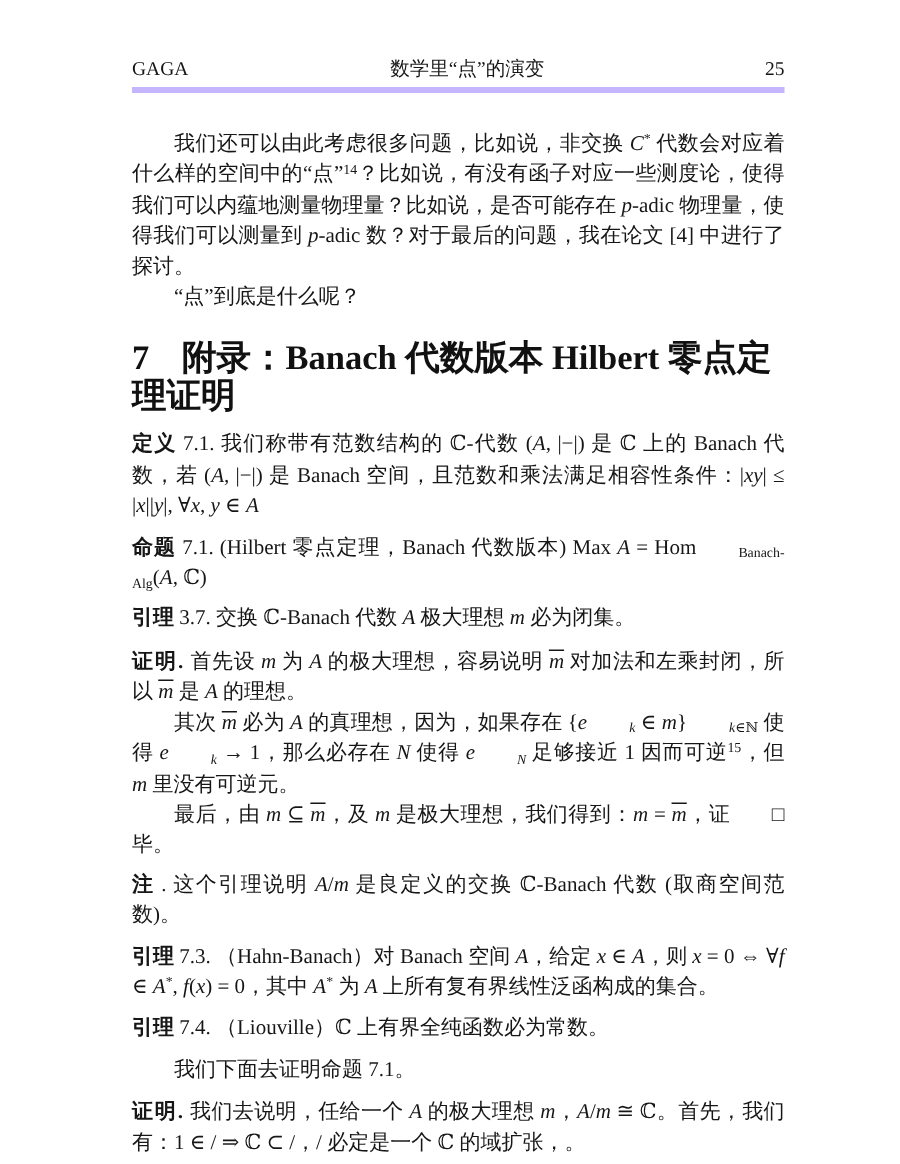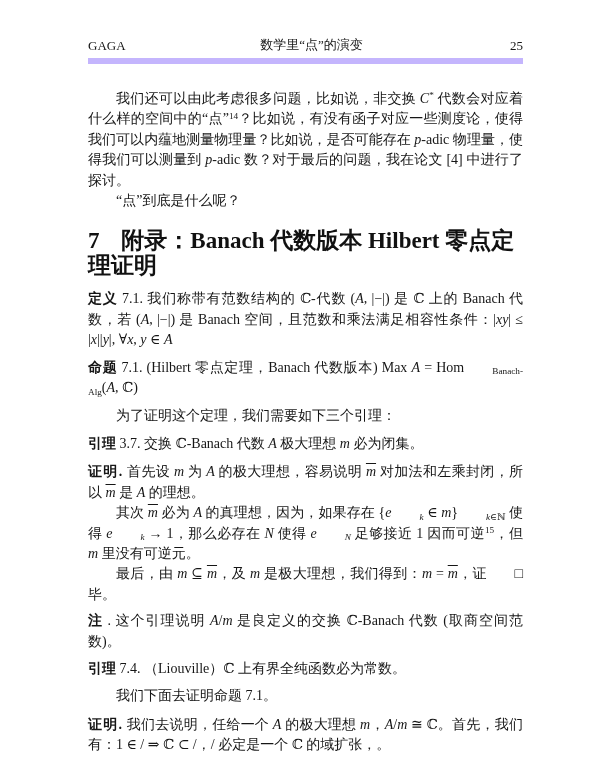--- a/index.html
+++ b/index.html
@@ -5,22 +5,22 @@
   html,body{margin:0;padding:0;background:#ffffff;}
   .page{
     width:600px;height:776px;box-sizing:border-box;
     padding:38px 77px 0 88px;
     background:#ffffff;color:#161616;
     font-family:"Liberation Serif","DejaVu Serif",serif;
     font-size:14px;overflow:hidden;
   }
   .pagehead{
     position:relative;
-    display:flex;justify-content:space-between;align-items:flex-end;
-    font-size:13px;border-bottom:6px solid #c4b5fd;padding-bottom:4px;
+    display:flex;justify-content:space-between;align-items:center;
+    font-size:13px;border-bottom:4px solid #c4b5fd;padding-bottom:4px;
   }
   .pagehead .ctr{
     position:absolute;left:12px;right:0;text-align:center;
   }
   .body{margin:0;line-height:20.4px;text-align:justify;}
   .ind{text-indent:2em;}
   .m-p1{margin-top:25px;}
   .sechead{margin:17px 0 0 0;font-size:23px;font-weight:bold;line-height:25px;color:#111;}
   .secnum{margin-right:0.95em;}
   .m-def{margin-top:11px;}
@@ -49,32 +49,32 @@
   <p class="body ind m-p1">我们还可以由此考虑很多问题，比如说，非交换 <i>C</i><sup>*</sup> 代数会对应着什么样的空间中的“点”<sup>14</sup>？比如说，有没有函子对应一些测度论，使得我们可以内蕴地测量物理量？比如说，是否可能存在 <i>p</i>-adic 物理量，使得我们可以测量到 <i>p</i>-adic 数？对于最后的问题，我在论文 [4] 中进行了探讨。</p>
   <p class="body ind">“点”到底是什么呢？</p>
 
   <h2 class="sechead"><span class="secnum">7</span><span>附录：Banach 代数版本 Hilbert 零点定理证明</span></h2>
 
   <p class="body m-def"><span class="lb">定义</span> <span>7.1.</span> <span>我们称带有范数结构的 ℂ-代数 (<i>A</i>, |−|) 是 ℂ 上的 Banach 代数，若 (<i>A</i>, |−|) 是 Banach 空间，且范数和乘法满足相容性条件：|<i>xy</i>| ≤ |<i>x</i>||<i>y</i>|, ∀<i>x</i>, <i>y</i> ∈ <i>A</i></span></p>
 
 
   <p class="body m7"><span class="lb">命题</span> <span>7.1.</span> <span>(Hilbert 零点定理，Banach 代数版本) Max <i>A</i> = Hom<sub>Banach-Alg</sub>(<i>A</i>, ℂ)</span></p>
 
-  <p class="body ind m8">为了证明这个定理，我们需要如下三个引理：</p>
 
   <p class="body m7"><span class="lb">引理</span> <span>3.7.</span> <span>交换 ℂ-Banach 代数 <i>A</i> 极大理想 <i>m</i> 必为闭集。</span></p>
 
   <div>
     <p class="body m8"><span class="prooflb">证明.</span> <span>首先设 <i>m</i> 为 <i>A</i> 的极大理想，容易说明 <i class="ov">m</i> 对加法和左乘封闭，所以 <i class="ov">m</i> 是 <i>A</i> 的理想。</span></p>
     <p class="body ind">其次 <i class="ov">m</i> 必为 <i>A</i> 的真理想，因为，如果存在 {<i>e<sub>k</sub></i> ∈ <i>m</i>}<sub><i>k</i>∈ℕ</sub> 使得 <i>e<sub>k</sub></i> → 1，那么必存在 <i>N</i> 使得 <i>e<sub>N</sub></i> 足够接近 1 因而可逆<sup>15</sup>，但 <i>m</i> 里没有可逆元。</p>
     <p class="body ind"><span class="qed">□</span><span>最后，由 <i>m</i> ⊆ <i class="ov">m</i>，及 <i>m</i> 是极大理想，我们得到：<i>m</i> = <i class="ov">m</i>，证毕。</span></p>
   </div>
 
   <p class="body m5"><span class="lb">注</span><span> . </span><span>这个引理说明 <i>A</i>/<i>m</i> 是良定义的交换 ℂ-Banach 代数 (取商空间范数)。</span></p>
 
+  <p class="body m7"><span class="lb">引理</span> <span>7.3.</span> <span>（Hahn-Banach）对 Banach 空间 <i>A</i>，给定 <i>x</i> ∈ <i>A</i>，则 <i>x</i> = 0 ⇔ ∀<i>f</i> ∈ <i>A</i><sup>*</sup>, <i>f</i>(<i>x</i>) = 0，其中 <i>A</i><sup>*</sup> 为 <i>A</i> 上所有复有界线性泛函构成的集合。</span></p>
 
   <p class="body m7"><span class="lb">引理</span> <span>7.4.</span> <span>（Liouville）ℂ 上有界全纯函数必为常数。</span></p>
 
   <p class="body ind m7">我们下面去证明命题 7.1。</p>
 
   <div>
     <p class="body m8"><span class="prooflb">证明.</span> <span>我们去说明，任给一个 <i>A</i> 的极大理想 <i>m</i>，<i>A</i>/<i>m</i> ≅ ℂ。首先，我们有：1 ∈ / ⇒ ℂ ⊂ /，/ 必定是一个 ℂ 的域扩张，。</span></p>
   </div>
 
 </div>

